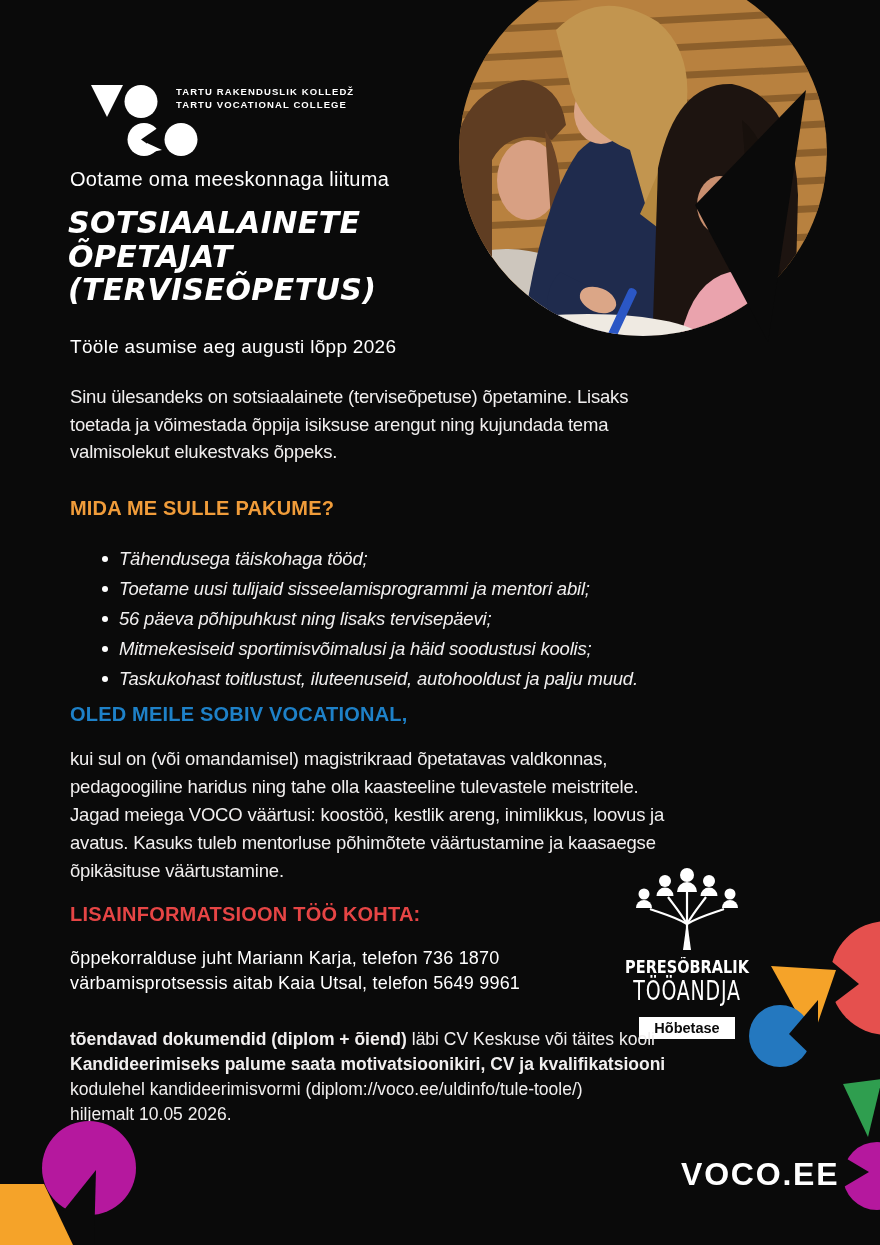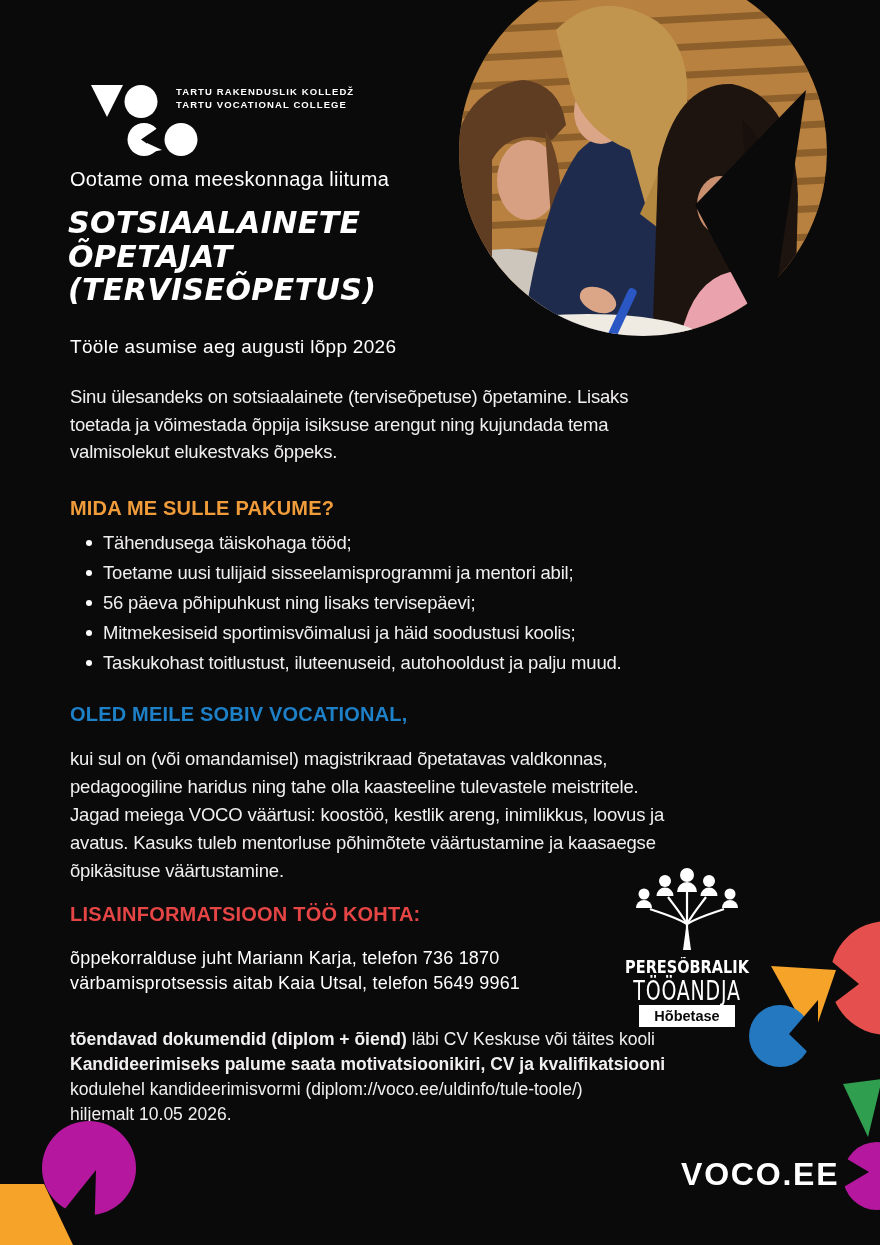--- a/index.html
+++ b/index.html
@@ -19,21 +19,21 @@
   .title{
     left:68px;top:206px;font-family:"DejaVu Sans",sans-serif;
     font-weight:800;font-size:30px;line-height:33.5px;letter-spacing:0.4px;font-style:italic;
   }
   .start-date{left:70px;top:336px;font-size:19px;letter-spacing:0.3px;}
   
   .para{font-size:18.5px;line-height:27.5px;color:#f1efef;white-space:pre-line;letter-spacing:-0.2px;}
   .description{left:70px;top:383px;width:720px;}
   .section-h{font-size:20px;font-weight:bold;letter-spacing:0.2px;}
   .offer-h{left:70px;top:497px;color:#f09c3a;}
-  .offer-list{left:70px;top:528px;width:760px;list-style:none;margin:0;padding:0;}
+  .offer-list{left:70px;top:528px;width:760px;list-style:none;margin:16px;padding:0;font-style:italic;}
   .offer-list li{
     position:relative;padding-left:33px;font-size:18.5px;line-height:30px;
     color:#f1efef;letter-spacing:-0.2px;
   }
   .offer-list li::before{
     content:"";position:absolute;left:16px;top:12px;width:6px;height:6px;
     border-radius:50%;background:#ffffff;
   }
   .candidate-h{left:70px;top:703px;color:#1e81c8;}
   .candidate-text{left:70px;top:745px;width:740px;line-height:28px;}
@@ -49,21 +49,21 @@
   .badge-line1{
     font-family:"DejaVu Sans",sans-serif;font-weight:bold;font-size:16.5px;
     transform:scale(0.88,1.05);margin-top:2px;
   }
   .badge-line2{
     font-family:"DejaVu Sans",sans-serif;font-weight:400;font-size:25px;
     transform:scale(0.76,1.08);margin-top:-1px;letter-spacing:1px;
   }
   .badge-box{
     display:inline-block;background:#ffffff;color:#0a0a0a;font-weight:bold;
-    font-size:14.5px;padding:3px 15px 3px 15px;margin-top:0;
+    font-size:14.5px;padding:3px 15px 3px 15px;margin-top:12px;
   }
 </style>
 </head>
 <body>
 
 <div class="poster">
 
   <svg class="abs" style="left:440px;top:0;" width="440" height="350" viewBox="440 0 440 350">
     <defs>
       <clipPath id="photoClip">

